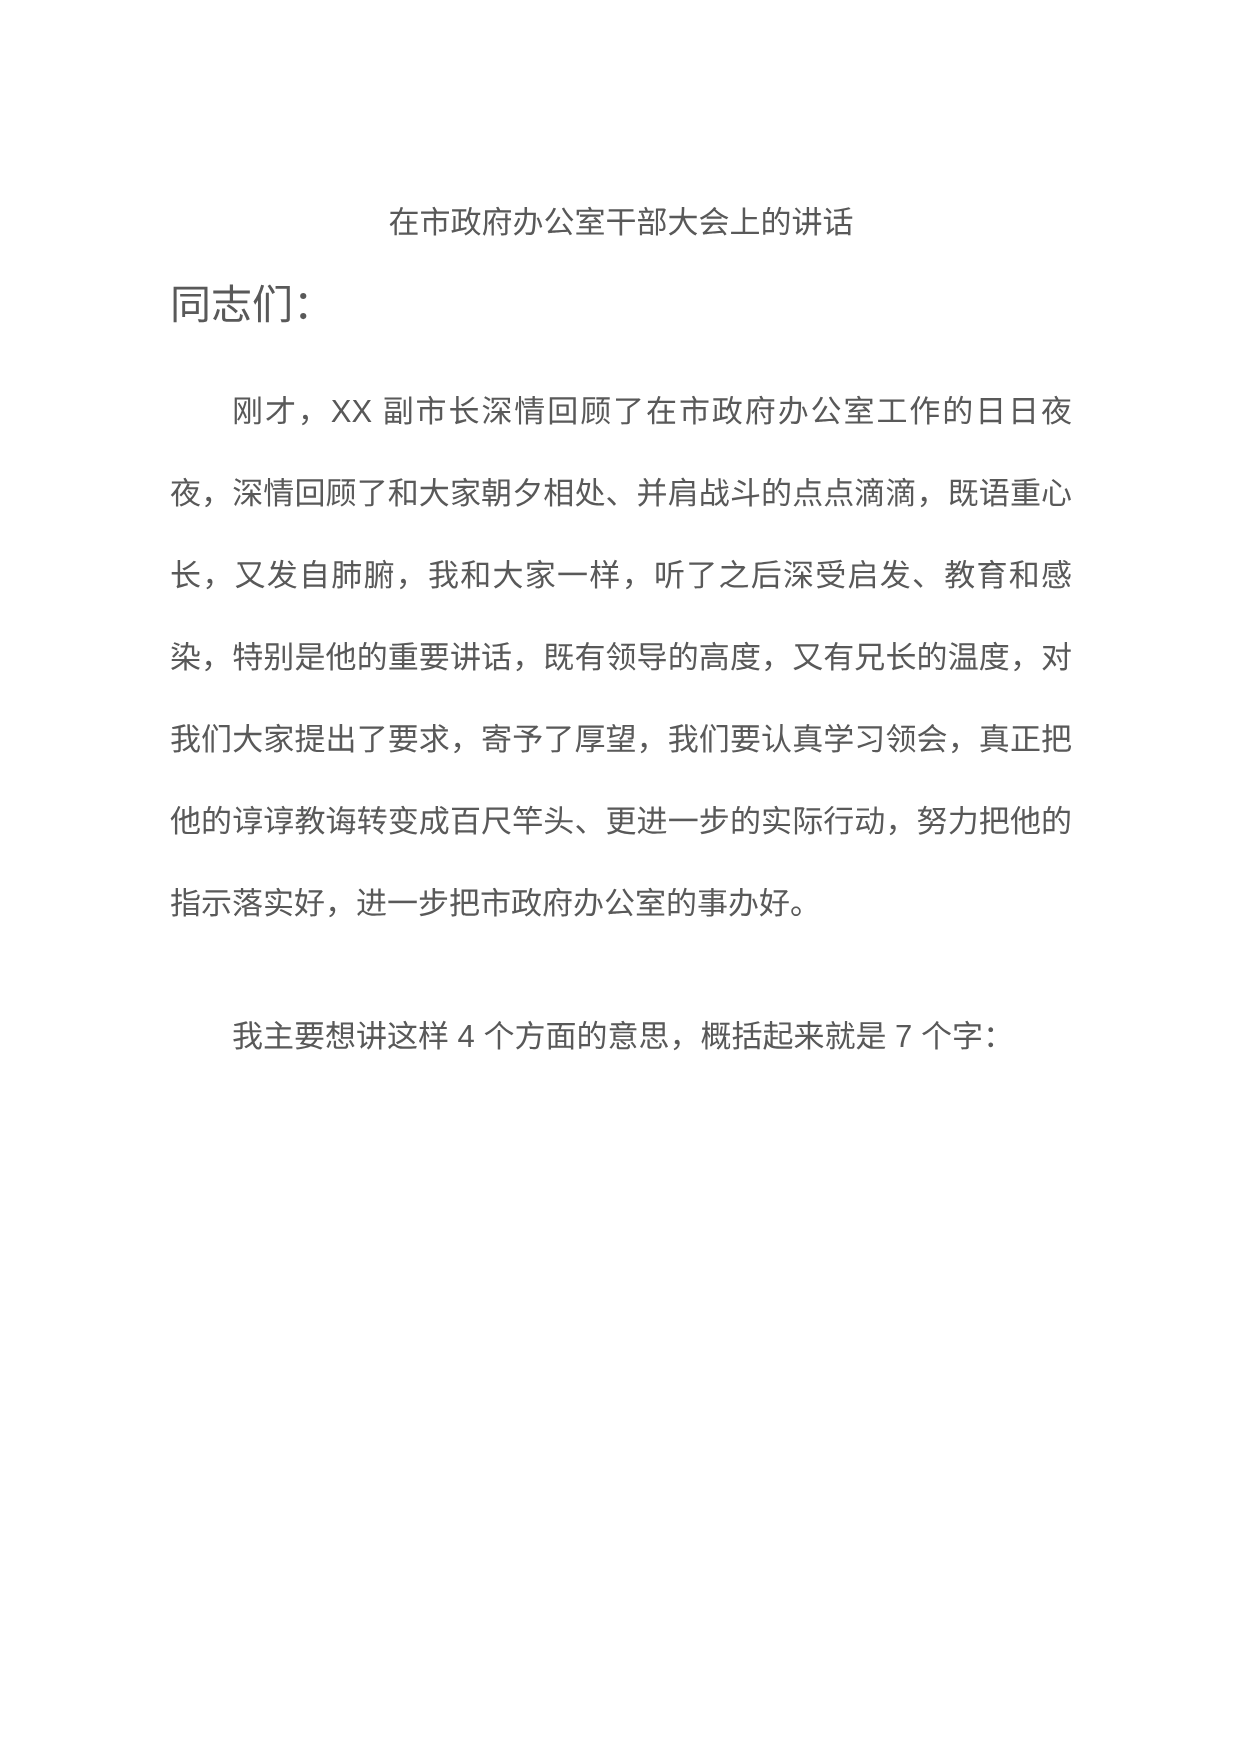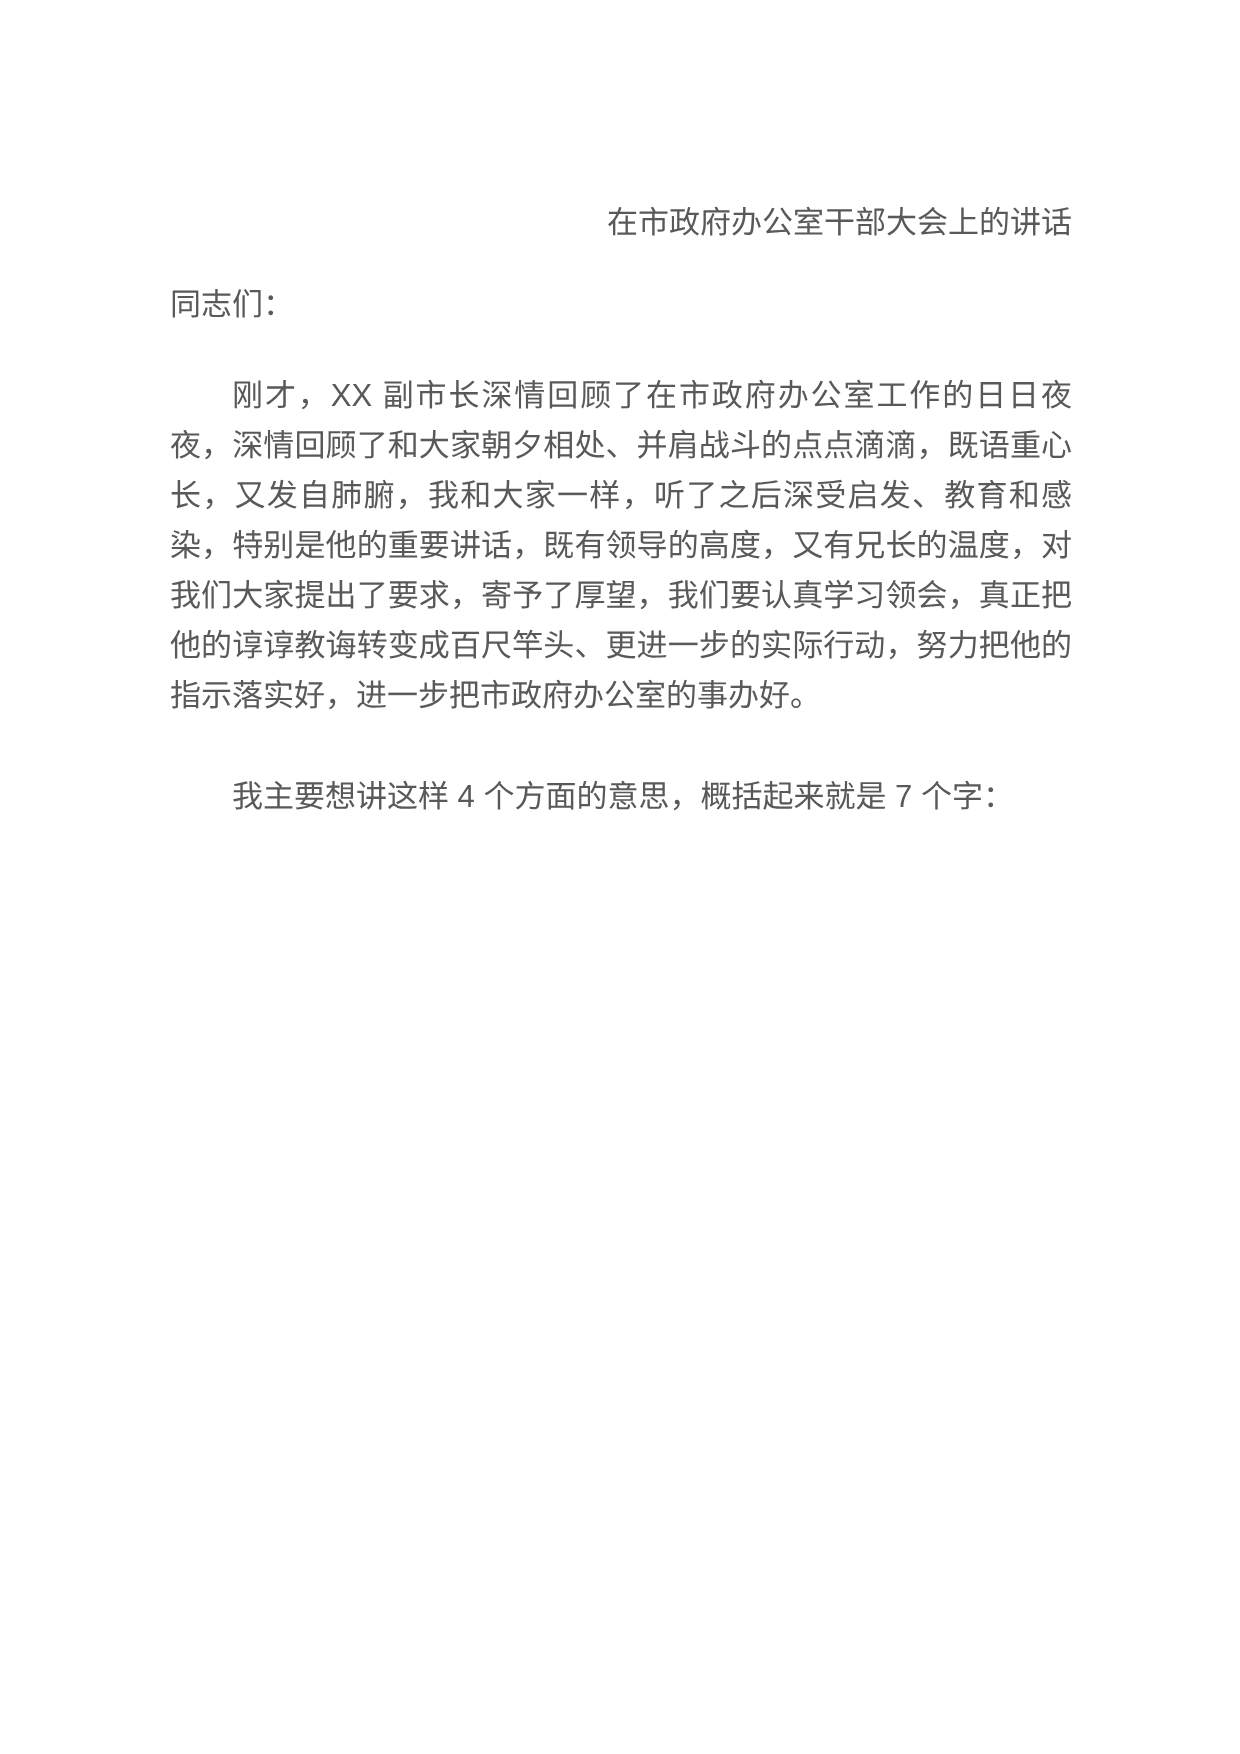--- a/index.html
+++ b/index.html
@@ -19,32 +19,32 @@
     height: 1754px;
     background: #ffffff;
     padding: 192px 168px 0 170px;
     color: #595959;
   }
   .doc-title {
     margin: 0;
     font-size: 31px;
     font-weight: normal;
     line-height: 62px;
-    text-align: right;
+    text-align: center;
   }
   .salutation {
     margin: 20px 0 0 0;
-    font-size: 31px;
+    font-size: 41px;
     line-height: 62px;
     text-align: left;
   }
   .para {
     margin: 0;
     font-size: 31px;
-    line-height: 50px;
+    line-height: 82px;
     text-align: justify;
     text-justify: inter-ideograph;
     text-indent: 2em;
     word-break: break-all;
   }
   .para-1 { margin-top: 35px; }
   .para-2 { margin-top: 56px; }
   .para-3 { margin-top: 51px; text-align: left; }
 </style>
 </head>

